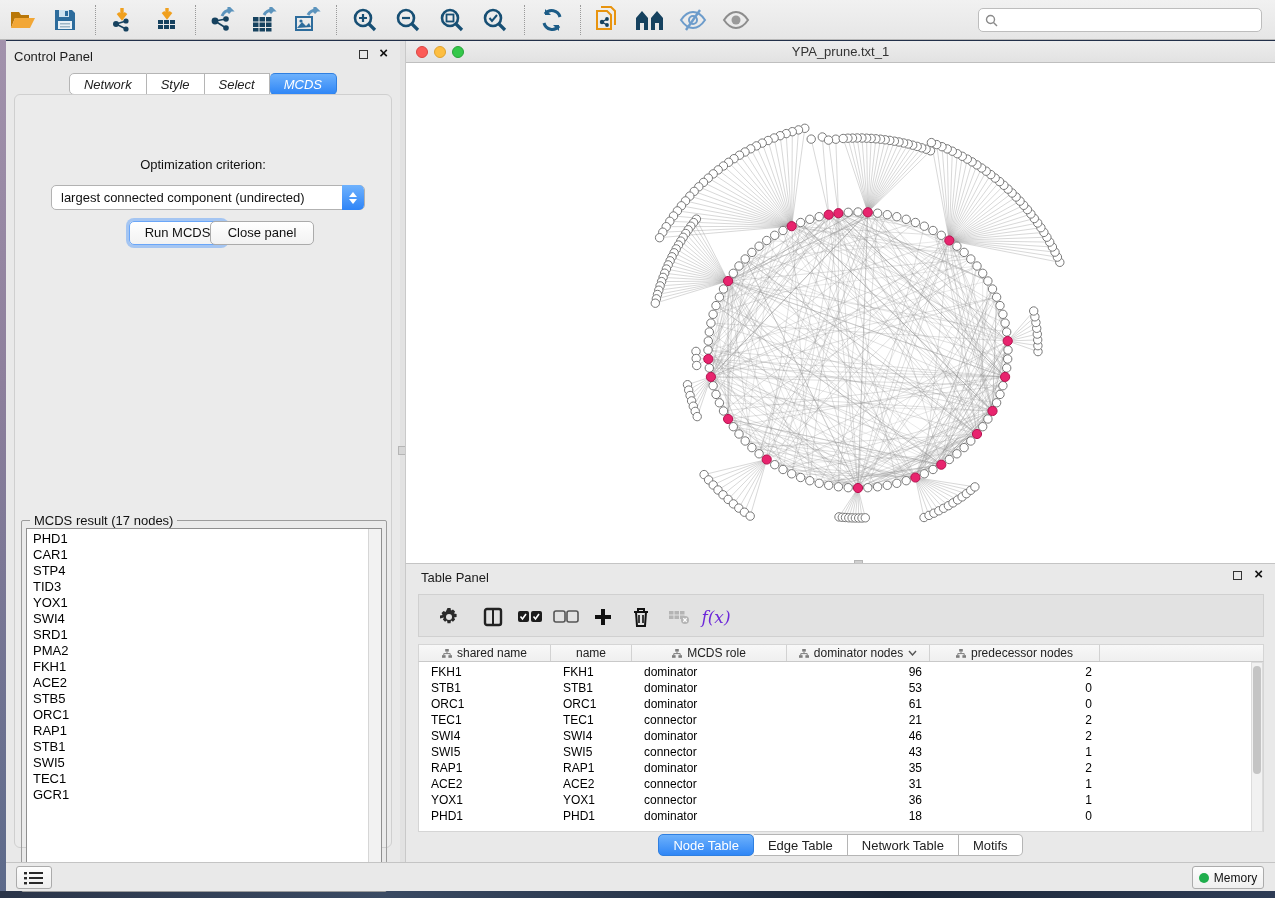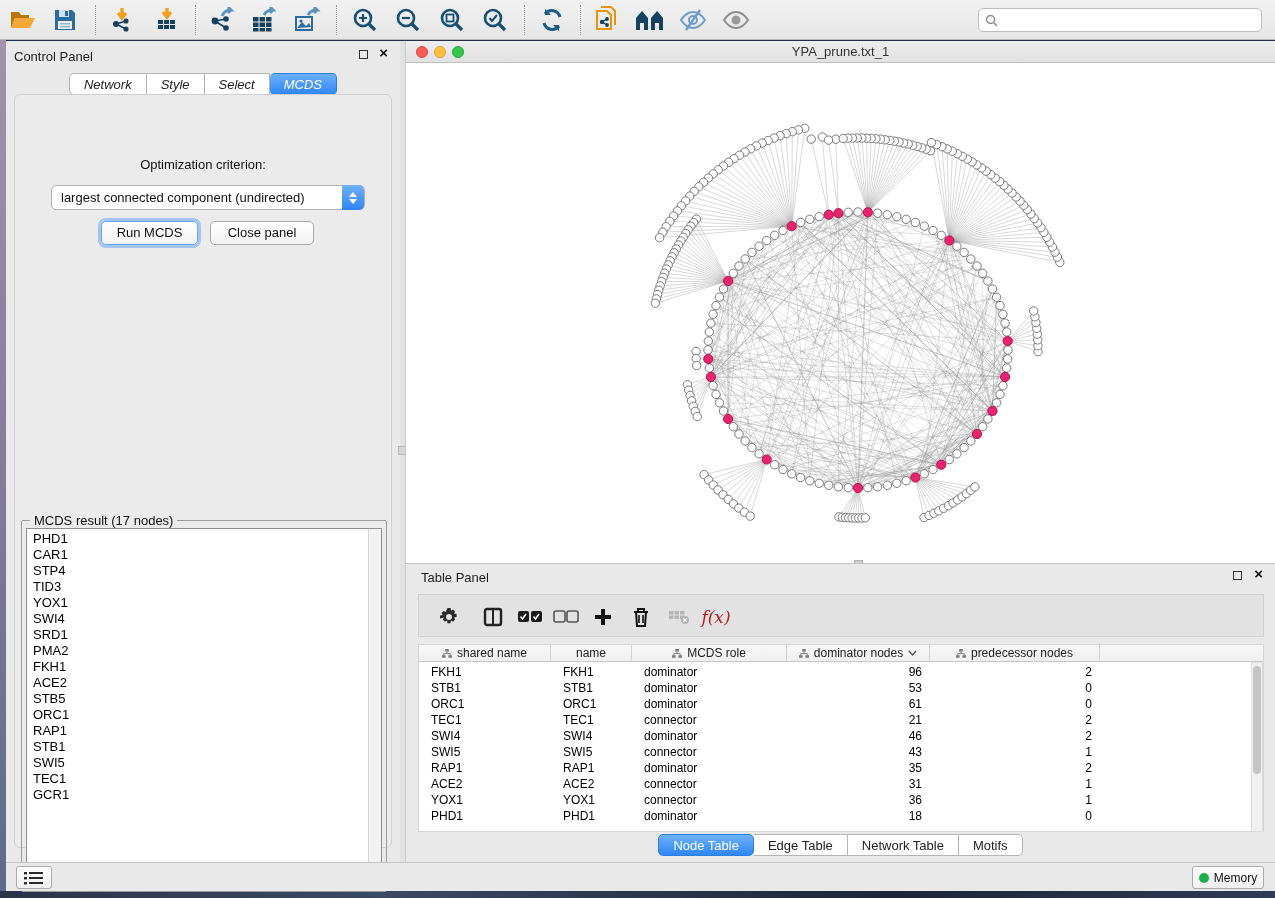--- a/index.html
+++ b/index.html
@@ -35,21 +35,21 @@
   .crit-label { position:absolute; left:0; top:62px; width:100%; text-align:center; font-size:13px; color:#111; }
   .crit-select { position:absolute; left:36px; top:90px; width:314px; height:25px; background:#fff;
     border:1px solid #b2b2b2; border-radius:5px; font-size:13px; color:#111; line-height:23px; padding-left:9px; }
   .crit-stepper { position:absolute; right:0; top:-1px; width:22px; height:25px; border-radius:0 5px 5px 0;
     background:linear-gradient(#6fb2fd,#2e84f7); display:flex; flex-direction:column; align-items:center; justify-content:center; gap:2px; }
   .crit-stepper i { width:0; height:0; border-left:4px solid transparent; border-right:4px solid transparent; }
   .crit-stepper .up { border-bottom:5px solid #fff; }
   .crit-stepper .dn { border-top:5px solid #fff; }
   .btn { position:absolute; height:24px; background:linear-gradient(#ffffff,#f2f2f2); border:1px solid #ababab;
     border-radius:5px; font-size:13px; color:#111; text-align:center; line-height:22px; }
-  .btn.focus-ring { box-shadow:0 0 0 3px rgba(106,166,248,.55); border-color:#6aa6f8; }
+  .btn.focus-ring { box-shadow:0 0 0 3px rgba(106,166,248,.55); border-color:#6aa6f8;margin-left:28px; }
   .mcds-fieldset { position:absolute; left:6px; top:425px; width:366px; height:372px; border:1px solid #9c9c9c; border-radius:2px; }
   .mcds-legend { position:absolute; left:8px; top:-8px; background:#ebebeb; padding:0 4px; font-size:13px; color:#111; }
   .mcds-listwrap { position:absolute; left:4px; right:4px; top:7px; bottom:4px; background:#fff; border:1px solid #8f8f8f; }
   .mcds-list { position:absolute; inset:0 14px 0 0; overflow:hidden; padding:2px 0 0 6px; }
   .mcds-list div { font-size:13px; line-height:16px; color:#000; }
   .mcds-scroll { position:absolute; top:0; right:0; bottom:0; width:13px; background:#f2f2f2; border-left:1px solid #d6d6d6; }
 
   
   .net-window { position:absolute; left:405px; top:41px; width:870px; height:522px; background:#fff; border-left:1px solid #c9c9c9; }
   .net-titlebar { position:absolute; left:0; top:0; width:100%; height:22px;
@@ -59,21 +59,21 @@
   .net-canvas { position:absolute; left:0; top:22px; width:870px; height:500px; background:#fff; }
   .h-grip { position:absolute; left:448px; bottom:-5px; width:9px; height:8px; background:#cfcfcf; border:1px solid #b5b5b5; }
   .v-divider { position:absolute; left:400px; top:41px; width:5px; height:821px; background:#e2e2e2; }
   .v-grip { position:absolute; left:-2px; top:405px; width:8px; height:9px; background:#d6d6d6; border:1px solid #b5b5b5; }
 
   
   .table-panel { position:absolute; left:405px; top:563px; width:870px; height:299px; background:#e9e9e9; border-left:1px solid #c9c9c9; border-top:1px solid #c4c4c4; }
   .tp-title { position:absolute; left:15px; top:6px; font-size:13px; color:#1c1c1c; }
   .tp-toolbar { position:absolute; left:12px; top:30px; width:846px; height:43px; background:#e2e2e2; border:1px solid #d0d0d0; }
   .tpi { position:absolute; top:8px; width:28px; height:28px; display:flex; align-items:center; justify-content:center; }
-  .fx { font-family:"DejaVu Serif", serif; font-style:italic; font-size:17px; color:#b91c1c; }
+  .fx { font-family:"DejaVu Serif", serif; font-style:italic; font-size:17px; color:#6d28d9; }
   .tbl-header { position:absolute; left:12px; top:80px; width:846px; height:18px; display:flex;
     background:linear-gradient(#f8f8f8,#efefef); border:1px solid #d5d5d5; border-bottom:1px solid #c9c9c9; }
   .th { height:100%; display:flex; align-items:center; justify-content:center; gap:5px;
     font-size:12px; color:#222; border-right:1px solid #d2d2d2; }
   .tbl-body { position:absolute; left:12px; top:98px; width:846px; height:170px; background:#fff; border:1px solid #d5d5d5; border-top:none; }
   .tr { position:absolute; left:0; width:100%; height:16px; display:flex; }
   .td { font-size:12px; color:#000; line-height:16px; padding-left:12px; white-space:nowrap; overflow:hidden; }
   .td.num { text-align:right; padding-left:0; padding-right:8px; }
   .tbl-scroll { position:absolute; top:98px; right:12px; width:12px; height:170px; background:#f1f1f1; border:1px solid #dcdcdc; }
   .tbl-thumb { position:absolute; left:1px; top:3px; width:8px; height:108px; background:#c4c4c4; border-radius:4px; }

